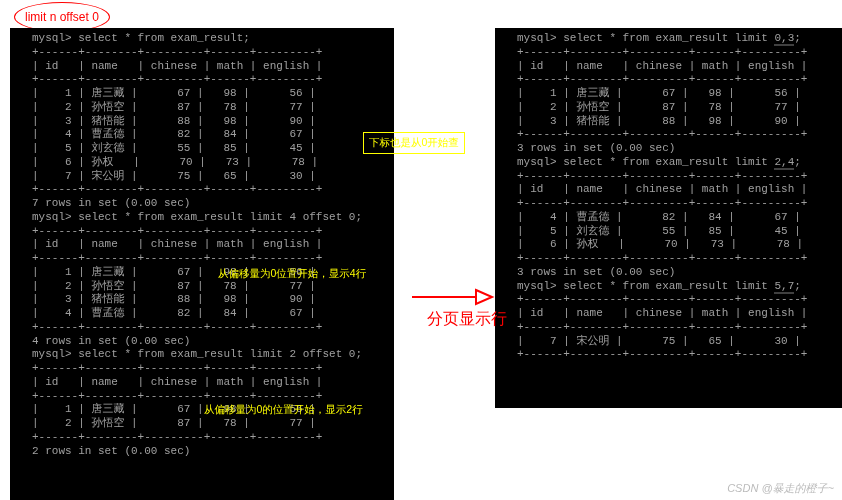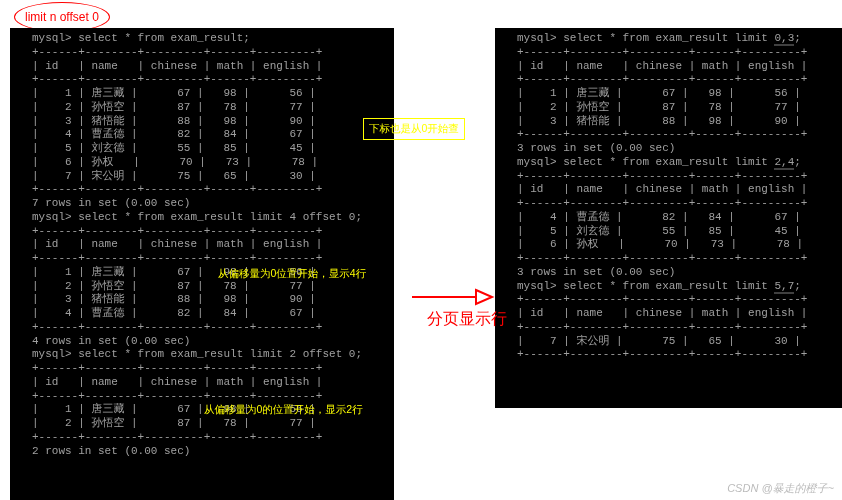--- a/index.html
+++ b/index.html
@@ -103,21 +103,21 @@
 <span>mysql&gt; select * from exam_result limit 2 offset 0;</span>
 <span>+------+--------+---------+------+---------+</span>
 <span>| id   | name   | chinese | math | english |</span>
 <span>+------+--------+---------+------+---------+</span>
 <span>|    1 | 唐三藏 |      67 |   98 |      56 |</span>
 <span>|    2 | 孙悟空 |      87 |   78 |      77 |</span>
 <span>+------+--------+---------+------+---------+</span>
 <span>2 rows in set (0.00 sec)</span>
 </div>
 
-<div class="yellow-box" style="left:363px; top:118px;">
+<div class="yellow-box" style="left:363px; top:132px;">
   <span>下标也是从0开始查</span>
 </div>
 <div class="yellow-text" style="left:218px; top:219px;">从偏移量为0位置开始，显示4行</div>
 <div class="yellow-text" style="left:204px; top:355px;">从偏移量为0的位置开始，显示2行</div>
 
 <div class="terminal term-right"><span>mysql&gt; select * from exam_result limit <span class="underline-yellow">0,3</span>;</span>
 <span>+------+--------+---------+------+---------+</span>
 <span>| id   | name   | chinese | math | english |</span>
 <span>+------+--------+---------+------+---------+</span>
 <span>|    1 | 唐三藏 |      67 |   98 |      56 |</span>

